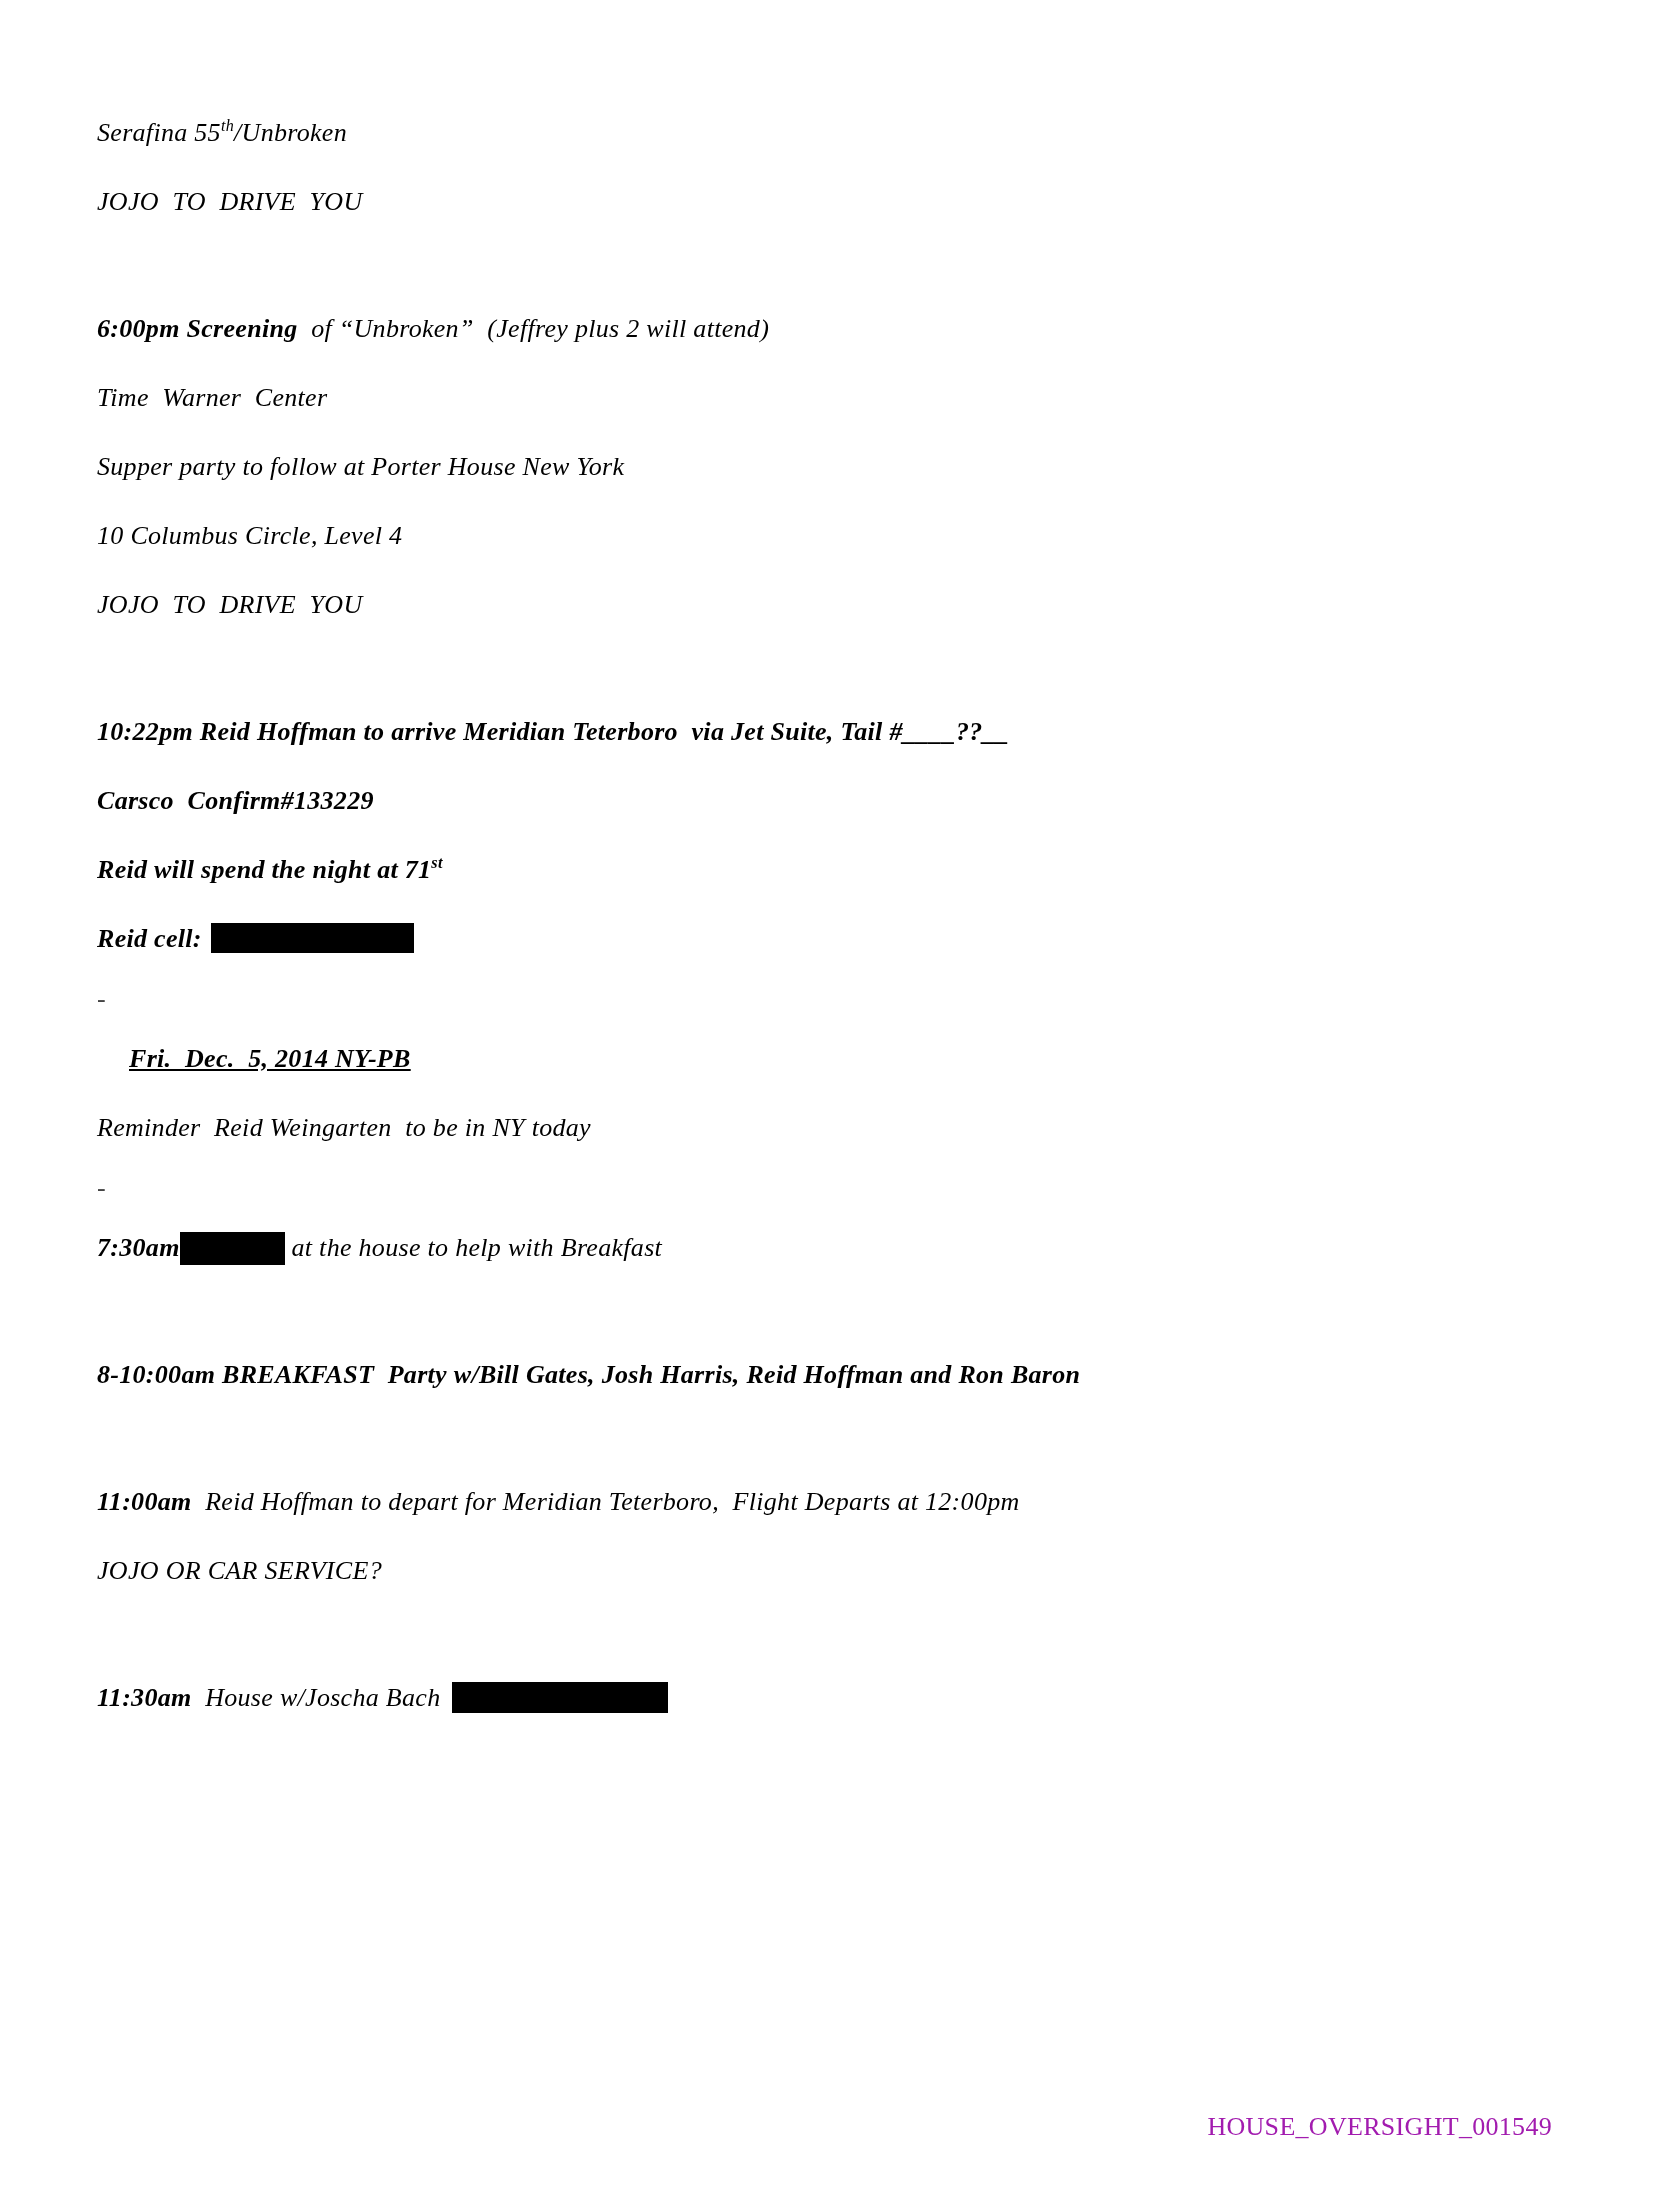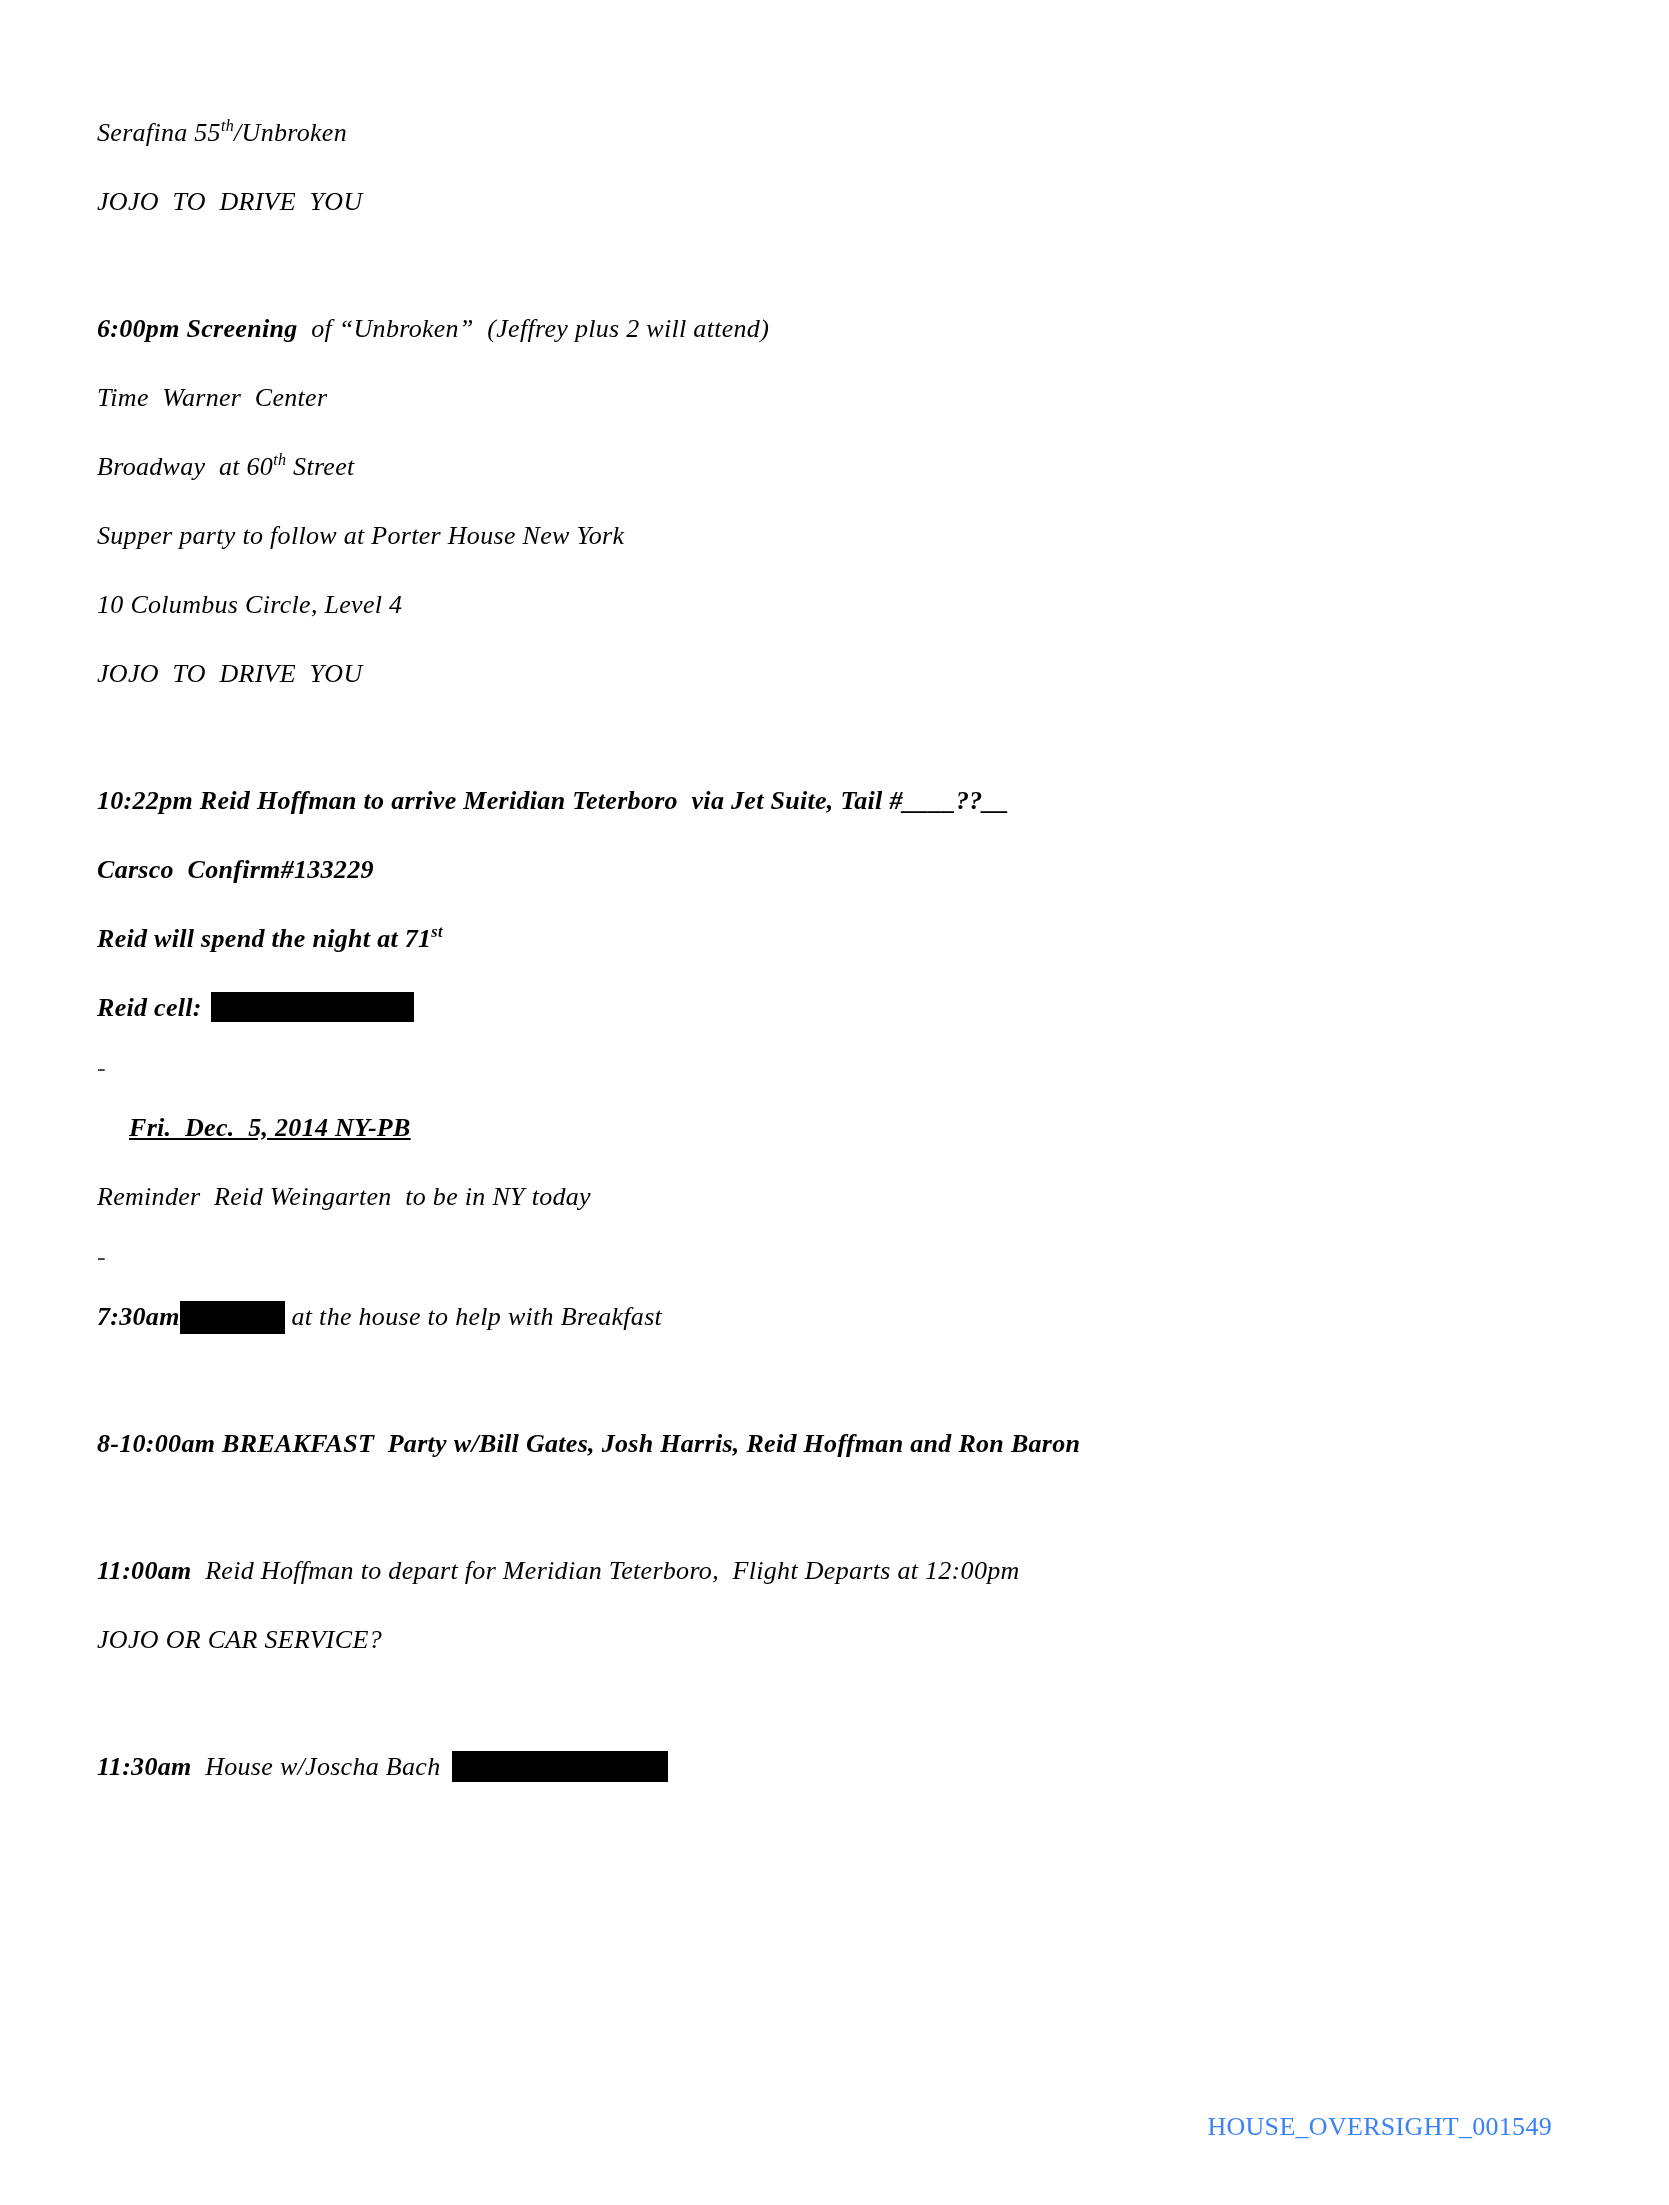--- a/index.html
+++ b/index.html
@@ -84,34 +84,33 @@
     position: relative;
     top: -2.6px;
   }
   .footer {
     position: absolute;
     right: 117px;
     bottom: 63px;
     font-family: "Liberation Serif", serif;
     font-size: 26px;
     letter-spacing: 0.3px;
-    color: #3b82f6;
+    color: #a21caf;
   }
 </style>
 </head>
 <body>
 
 <div class="page">
   <div class="doc-body" id="doc-body">
       <div class="line"><span>Serafina 55</span><sup>th</sup><span>/Unbroken</span></div>
       <div class="line"><span>JOJO  TO  DRIVE  YOU</span></div>
       <div class="gap"></div>
       <div class="line"><span class="b">6:00pm Screening</span><span>  of “Unbroken”  (Jeffrey plus 2 will attend)</span></div>
       <div class="line"><span>Time  Warner  Center</span></div>
-      <div class="line"><span>Broadway  at 60</span><sup>th</sup><span> Street</span></div>
       <div class="line"><span>Supper party to follow at Porter House New York</span></div>
       <div class="line"><span>10 Columbus Circle, Level 4</span></div>
       <div class="line"><span>JOJO  TO  DRIVE  YOU</span></div>
       <div class="gap"></div>
       <div class="line"><span class="b">10:22pm Reid Hoffman to arrive Meridian Teterboro  via Jet Suite, Tail #____??__</span></div>
       <div class="line"><span class="b">Carsco  Confirm#133229</span></div>
       <div class="line"><span class="b">Reid will spend the night at 71</span><sup class="bold">st</sup></div>
       <div class="line"><span class="b">Reid cell:</span><span class="redact redact-reid"></span></div>
       <div class="dash"><span>-</span></div>
       <div class="line"><span class="b u">Fri.  Dec.  5, 2014 NY-PB</span></div>

